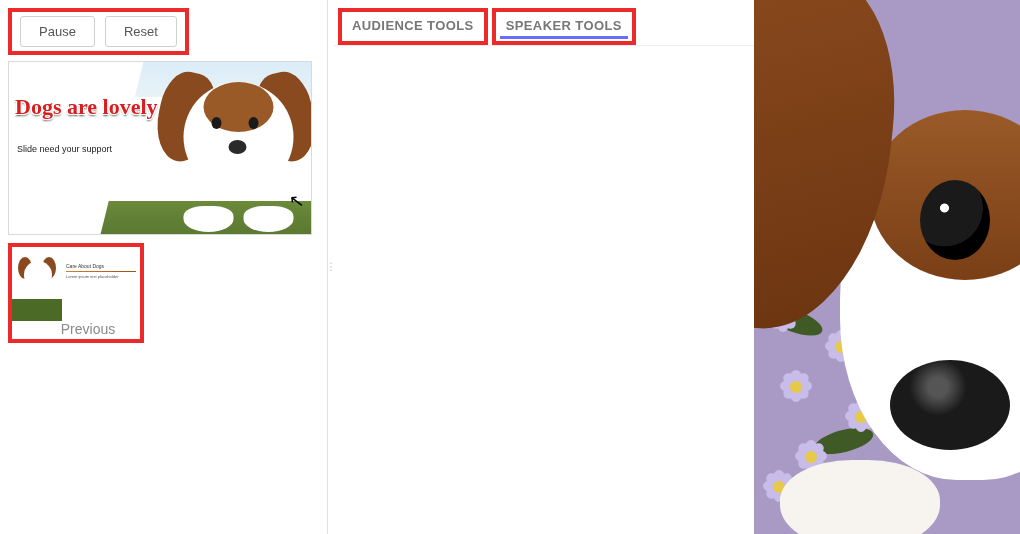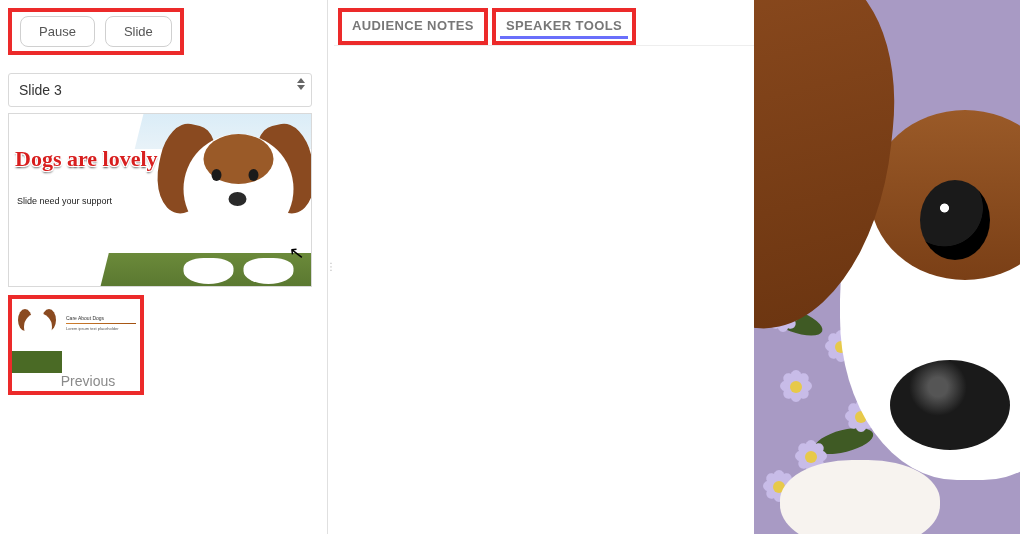--- a/index.html
+++ b/index.html
@@ -4,21 +4,21 @@
 <style>
   * { box-sizing: border-box; }
   html, body { margin:0; padding:0; width:1020px; height:534px; font-family: Arial, Helvetica, sans-serif; background:#fff; overflow:hidden; }
   .app { display:flex; width:100%; height:100%; }
 
   
   .left { width:328px; height:100%; border-right:1px solid #e0e0e0; padding:8px; position:relative; }
   .top-controls { display:flex; align-items:flex-start; gap:20px; }
   .timer-box { border:4px solid #ec2a2a; padding:0 6px 2px 6px; font-family:"Courier New", monospace; font-size:26px; letter-spacing:1px; color:#222; font-weight:500; }
   .btn-group-box { border:4px solid #ec2a2a; display:flex; gap:10px; padding:4px 8px; align-items:center; }
-  .ctrl-btn { background:#fff; border:1px solid #d0d0d0; border-radius:8px; padding:7px 18px; font-size:13px; color:#555; cursor:pointer; }
+  .ctrl-btn { background:#fff; border:1px solid #d0d0d0; border-radius:3px; padding:7px 18px; font-size:13px; color:#555; cursor:pointer; }
 
   .slide-select { margin-top:18px; width:304px; height:34px; border:1px solid #d9d9d9; border-radius:3px; display:flex; align-items:center; padding:0 10px; font-size:14px; color:#333; position:relative; cursor:pointer; }
   .stepper { position:absolute; right:6px; top:4px; display:flex; flex-direction:column; gap:2px; }
   .tri { width:0; height:0; border-left:4px solid transparent; border-right:4px solid transparent; }
   .tri.up { border-bottom:5px solid #666; }
   .tri.down { border-top:5px solid #666; }
 
   .main-thumb { margin-top:6px; width:304px; height:174px; border:1px solid #d9d9d9; background:#fff; position:relative; overflow:hidden; }
   
   .photo-block { position:absolute; top:-30px; right:-60px; width:250px; height:240px; transform:skewX(-14deg); overflow:hidden; }
@@ -90,31 +90,24 @@
 </head>
 <body>
 
 <div class="app">
 
   <div class="left">
 
     <div class="top-controls">
       <div class="btn-group-box">
         <button class="ctrl-btn">Pause</button>
-        <button class="ctrl-btn">Slide</button>
+        <button class="ctrl-btn">Reset</button>
       </div>
     </div>
 
-    <div class="slide-select">
-      <span>Slide 3</span>
-      <div class="stepper">
-        <div class="tri up"></div>
-          <div class="tri down"></div>
-      </div>
-    </div>
 
     <div class="main-thumb">
       <div class="photo-block">
         <div class="photo-inner">
           <div class="sky"></div>
           <div class="grass"></div>
           <div class="dog-shape">
             <div class="dog-ear-l"></div>
               <div class="dog-ear-r"></div>
             <div class="dog-head"></div>
@@ -150,21 +143,21 @@
       </div>
       <div class="prev-label">Previous</div>
     </div>
 
   </div>
 
   <div class="resizer">⋮</div>
 
   <div class="middle">
     <div class="tabs-row">
-      <div class="tab-box">AUDIENCE NOTES</div>
+      <div class="tab-box">AUDIENCE TOOLS</div>
       <div class="tab-box active">SPEAKER TOOLS</div>
     </div>
     <div class="notes-body"></div>
   </div>
 
   <div class="right">
     <div class="flowers">
       <div class="leafy" style="left:10px; top:310px; transform:rotate(20deg);"></div>
       <div class="leafy" style="left:60px; top:430px; transform:rotate(-14deg);"></div>
       <div class="leafy" style="left:5px; top:120px; transform:rotate(50deg); width:40px;"></div>

